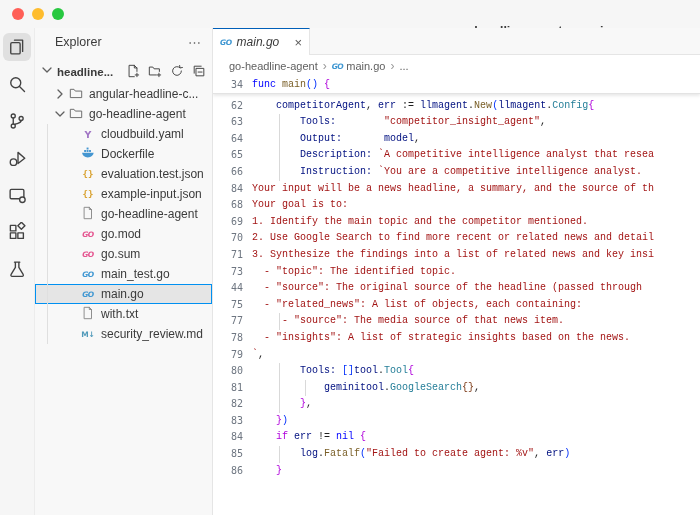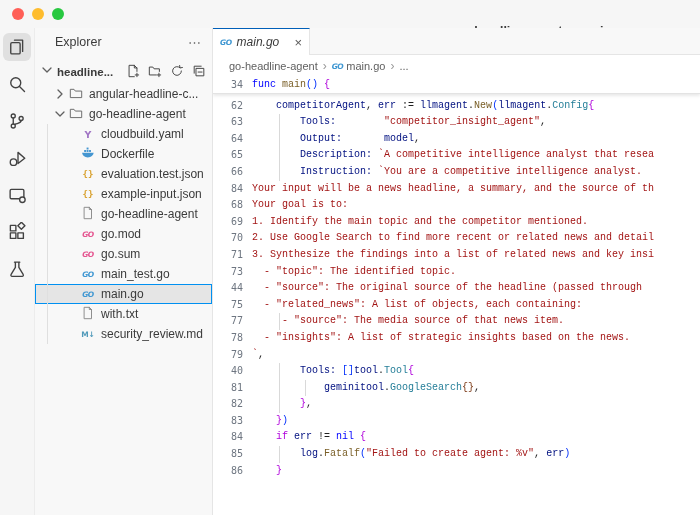--- a/index.html
+++ b/index.html
@@ -340,21 +340,21 @@
             <div class="code-line"><span class="ln">68</span><span class="code"><span class="tk-s">Your goal is to:</span></span></div>
             <div class="code-line"><span class="ln">69</span><span class="code"><span class="tk-s">1. Identify the main topic and the competitor mentioned.</span></span></div>
             <div class="code-line"><span class="ln">70</span><span class="code"><span class="tk-s">2. Use Google Search to find more recent or related news and detail</span></span></div>
             <div class="code-line"><span class="ln">71</span><span class="code"><span class="tk-s">3. Synthesize the findings into a list of related news and key insi</span></span></div>
             <div class="code-line"><span class="ln">73</span><span class="code"><span class="tk-s">  - "topic": The identified topic.</span></span></div>
             <div class="code-line"><span class="ln">44</span><span class="code"><span class="tk-s">  - "source": The original source of the headline (passed through</span></span></div>
             <div class="code-line"><span class="ln">75</span><span class="code"><span class="tk-s">  - "related_news": A list of objects, each containing:</span></span></div>
             <div class="code-line"><span class="ln">77</span><span class="code"><span class="guide" style="left: 26.98px;"></span><span class="tk-s">     - "source": The media source of that news item.</span></span></div>
             <div class="code-line"><span class="ln">78</span><span class="code"><span class="tk-s">  - "insights": A list of strategic insights based on the news.</span></span></div>
             <div class="code-line"><span class="ln">79</span><span class="code"><span class="tk-s">`</span><span class="tk-p">,</span></span></div>
-            <div class="code-line"><span class="ln">40</span><span class="code"><span class="guide" style="left: 26.98px;"></span><span class="tk-p">        </span><span class="tk-v">Tools:</span><span class="tk-p"> </span><span class="tk-b1">[]</span><span class="tk-v">tool</span><span class="tk-p">.</span><span class="tk-t">Tool</span><span class="tk-b2">{</span></span></div>
+            <div class="code-line"><span class="ln">80</span><span class="code"><span class="guide" style="left: 26.98px;"></span><span class="tk-p">        </span><span class="tk-v">Tools:</span><span class="tk-p"> </span><span class="tk-b1">[]</span><span class="tk-v">tool</span><span class="tk-p">.</span><span class="tk-t">Tool</span><span class="tk-b2">{</span></span></div>
             <div class="code-line"><span class="ln">81</span><span class="code"><span class="guide" style="left: 26.98px;"></span><span class="guide" style="left: 53.46px;"></span><span class="tk-p">            </span><span class="tk-v">geminitool</span><span class="tk-p">.</span><span class="tk-t">GoogleSearch</span><span class="tk-b3">{}</span><span class="tk-p">,</span></span></div>
             <div class="code-line"><span class="ln">82</span><span class="code"><span class="guide" style="left: 26.98px;"></span><span class="tk-p">        </span><span class="tk-b2">}</span><span class="tk-p">,</span></span></div>
             <div class="code-line"><span class="ln">83</span><span class="code"><span class="tk-p">    </span><span class="tk-b2">}</span><span class="tk-b1">)</span></span></div>
             <div class="code-line"><span class="ln">84</span><span class="code"><span class="tk-p">    </span><span class="tk-c">if</span><span class="tk-p"> </span><span class="tk-v">err</span><span class="tk-p"> != </span><span class="tk-k">nil</span><span class="tk-p"> </span><span class="tk-b2">{</span></span></div>
             <div class="code-line"><span class="ln">85</span><span class="code"><span class="guide" style="left: 26.98px;"></span><span class="tk-p">        </span><span class="tk-v">log</span><span class="tk-p">.</span><span class="tk-f">Fatalf</span><span class="tk-b1">(</span><span class="tk-s">"Failed to create agent: %v"</span><span class="tk-p">, </span><span class="tk-v">err</span><span class="tk-b1">)</span></span></div>
             <div class="code-line"><span class="ln">86</span><span class="code"><span class="tk-p">    </span><span class="tk-b2">}</span></span></div>
           </div>
         <div class="sticky" id="sticky">
             <div class="code-line"><span class="ln">34</span><span class="code"><span class="tk-k">func </span><span class="tk-f">main</span><span class="tk-b1">()</span><span class="tk-p"> </span><span class="tk-b2">{</span></span></div>
           </div>

